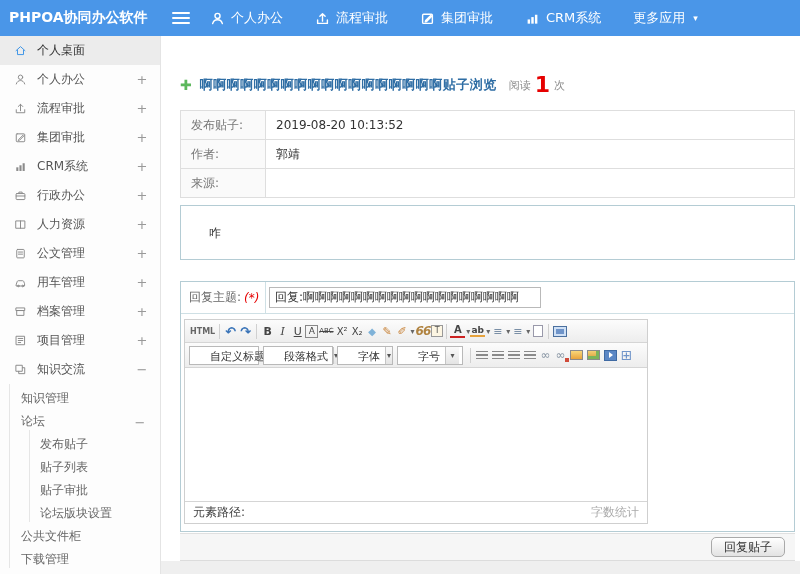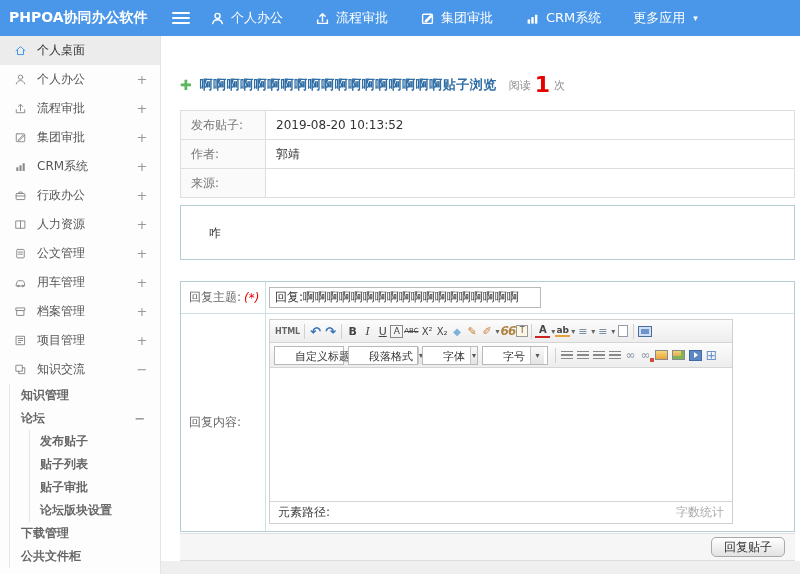--- a/index.html
+++ b/index.html
@@ -24,21 +24,21 @@
   .sidebar { flex:0 0 161px; border-right:1px solid #e4e4e4; background:#fdfdfd; overflow:hidden; }
   .s-item { height:29px; display:flex; align-items:center; padding:0 12px 0 13px; cursor:pointer; color:#555; }
   .s-item.active { background:#ececec; color:#333; }
   .s-ico { width:15px; height:15px; margin-right:9px; color:#8b8b8b; display:flex; align-items:center; justify-content:center; }
   .s-item.active .s-ico { color:#3d94e6; }
   .s-ico svg { width:13px; height:13px; stroke:currentColor; fill:none; stroke-width:1.2; stroke-linecap:round; stroke-linejoin:round; }
   .s-ico svg .fill { fill:currentColor; stroke:none; }
   .s-lab { flex:1; }
   .s-tog { width:12px; text-align:center; color:#999; font-size:13px; }
   .group1 { margin-left:9px; border-left:1px solid #e6e6e6; }
-  .sub-item { height:23px; display:flex; align-items:center; padding-left:11px; color:#666; cursor:pointer;font-weight:bold; }
+  .sub-item { height:23px; display:flex; align-items:flex-end; padding-left:11px; color:#666; cursor:pointer; }
   .sub-item .s-tog { margin-left:auto; margin-right:14px; }
   .group2 { margin-left:19px; border-left:1px solid #e6e6e6; }
   .group2 .sub-item { padding-left:10px; }
   
   main { flex:1; background:#fff; padding:0 5px 0 19px; position:relative; }
   .title-row { display:flex; align-items:center; margin:38px 0 14px 0; height:22px; }
   .plus-ico { color:#5bb75b; font-size:14px; font-weight:bold; margin-right:8px; }
   .page-title { font-size:13px; font-weight:bold; color:#2e6da4; margin:0 12px 0 0; letter-spacing:.5px; }
   .read-label { font-size:11px; color:#8a8a8a; margin-right:4px; }
   .read-count { font-size:22px; font-weight:bold; color:#e60000; line-height:1; margin-right:4px; }
@@ -304,24 +304,24 @@
           <span>贴子列表</span>
         </div>
         <div class="sub-item">
           <span>贴子审批</span>
         </div>
         <div class="sub-item">
           <span>论坛版块设置</span>
         </div>
       </div>
       <div class="sub-item">
+        <span>公共文件柜</span>
+      </div>
+      <div class="sub-item">
         <span>下载管理</span>
-      </div>
-      <div class="sub-item">
-        <span>公共文件柜</span>
       </div>
     </div>
   </aside>
 
   <main>
     <div class="title-row">
       <span class="plus-ico">✚</span>
       <span class="page-title">啊啊啊啊啊啊啊啊啊啊啊啊啊啊啊啊啊啊贴子浏览</span>
       <span class="read-label">阅读</span>
       <span class="read-count">1</span>
@@ -351,23 +351,20 @@
       <div class="r-row r-row1">
         <div class="r-label">
           <span>回复主题:</span>
           <em class="req">(*)</em>
         </div>
         <div class="r-val">
           <input class="subject-input" type="text" value="回复:啊啊啊啊啊啊啊啊啊啊啊啊啊啊啊啊啊啊" style="">
         </div>
       </div>
       <div class="r-row r-row2">
-        <div class="r-label">
-          <span>回复内容:</span>
-        </div>
         <div class="r-val">
           <div class="editor">
 
             <div class="tb tb1">
               <span class="tbtn g-html">HTML</span>
               <i class="sep"></i>
               <span class="tbtn g-undo">↶</span>
               <span class="tbtn g-redo">↷</span>
               <i class="sep"></i>
               <span class="tbtn g-bold">B</span>

